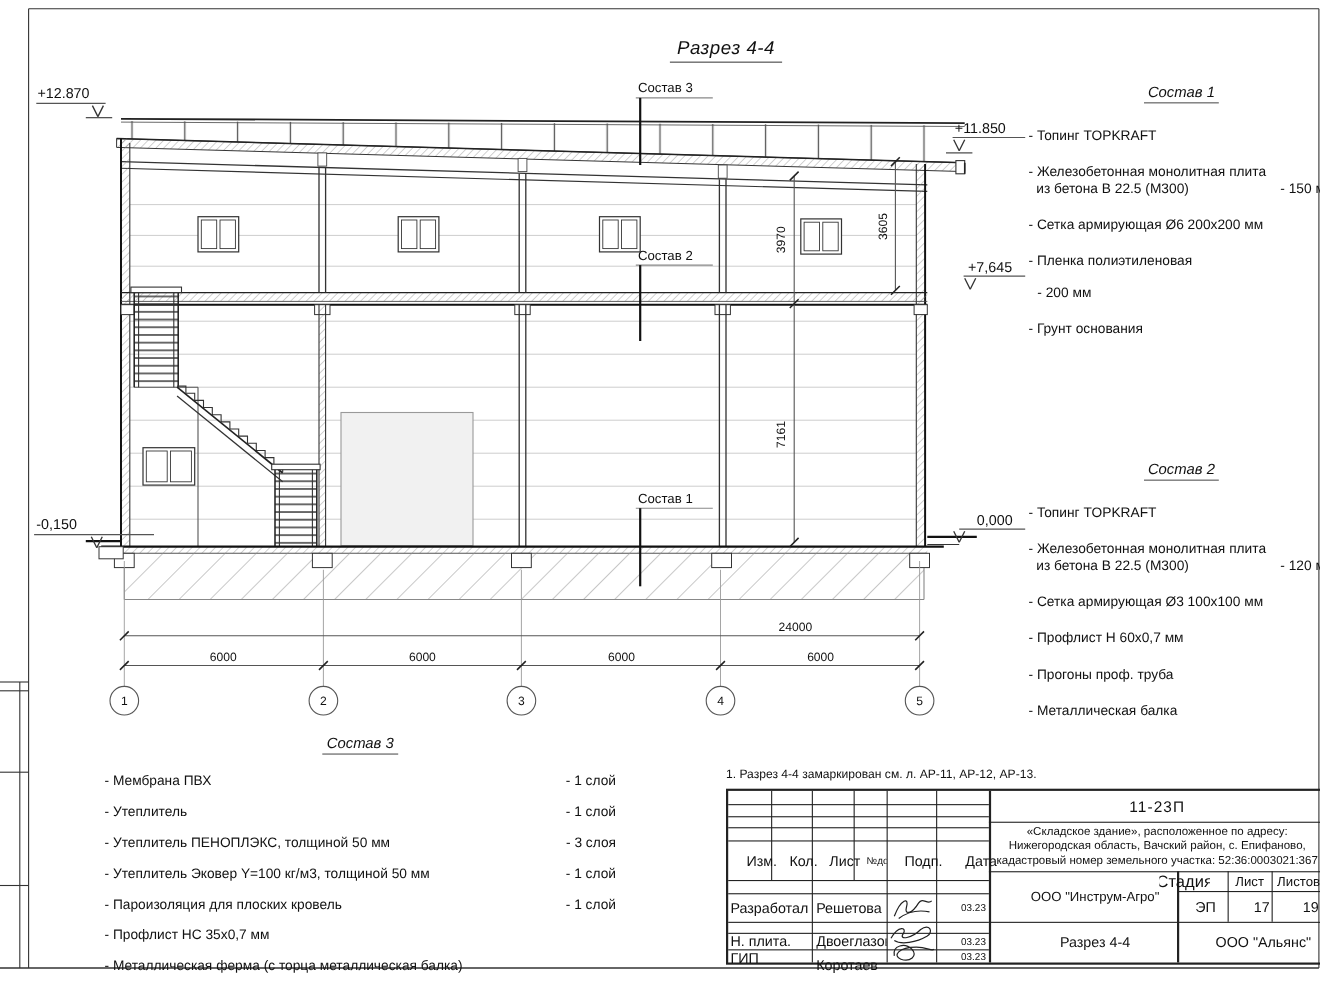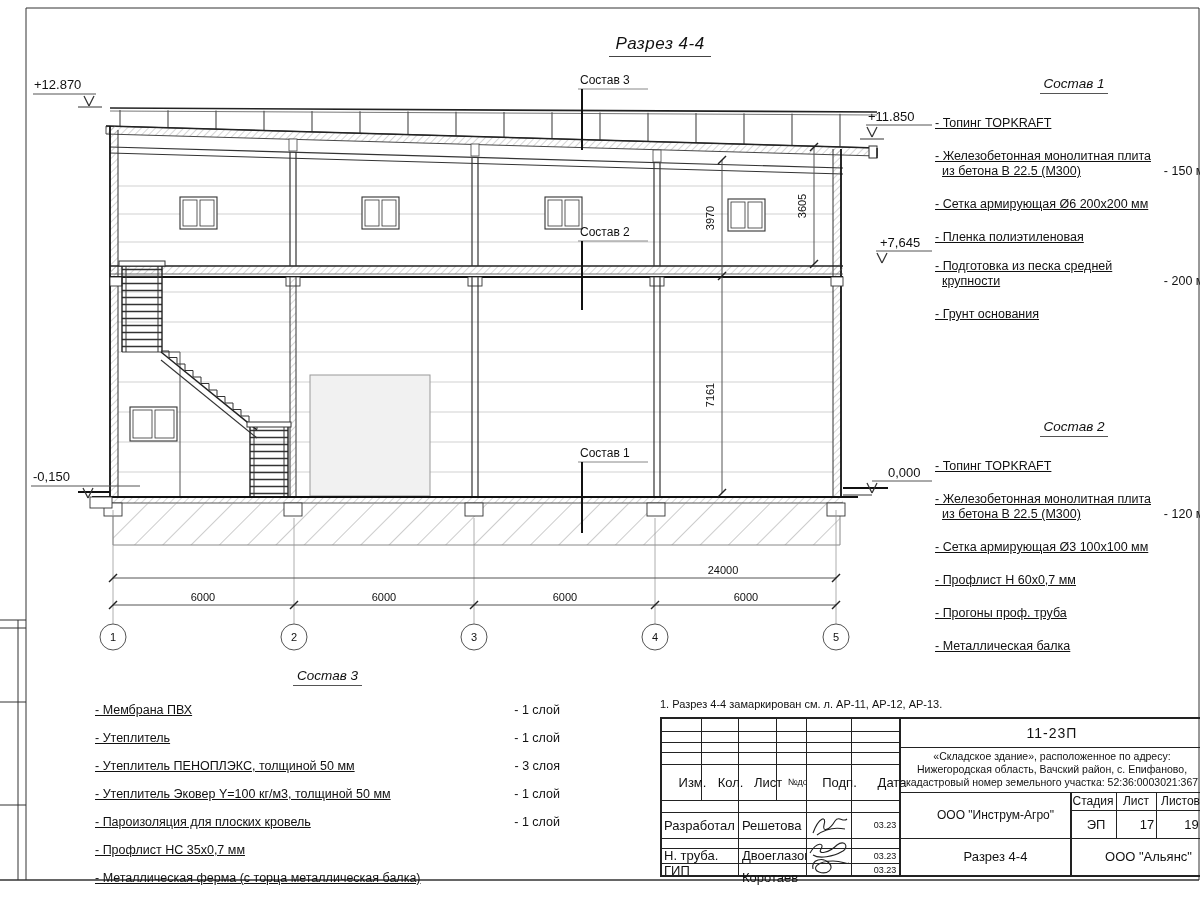--- a/index.html
+++ b/index.html
@@ -14,21 +14,21 @@
   .dwg-title span{
     display:inline-block;font-style:italic;font-size:17px;letter-spacing:.5px;
     border-bottom:1px solid #444;padding:0 6px 2px 6px;
   }
   
   .slist{font-size:12.5px;line-height:15px;color:#111;}
   .slist .hdr{text-align:center;margin-bottom:22px;}
   .slist .hdr span{display:inline-block;font-style:italic;font-size:13.5px;
      border-bottom:1px solid #555;padding:0 4px 2px 4px;}
   .slist .item{display:flex;justify-content:space-between;align-items:flex-end;margin-bottom:18px;}
-  .slist .item .nm{white-space:nowrap;text-decoration:underline;}
+  .slist .item .nm{white-space:nowrap;}
   .slist .item .nm .l2{display:block;padding-left:7px;}
   .slist .item .val{white-space:nowrap;margin-left:8px;}
   .s1{left:935px;top:76px;width:278px;}
   .s2{left:935px;top:419px;width:278px;}
   .s3{left:95px;top:668px;width:465px;}
   .s3 .item{margin-bottom:13px;}
   .s3 .hdr{margin-bottom:17px;}
   
   .note{left:660px;top:698px;font-size:11px;}
   
@@ -337,21 +337,20 @@
     </div>
   <div class="item">
       <div class="nm">- Сетка армирующая Ø6 200х200 мм</div>
       <div class="val"></div>
     </div>
   <div class="item" style="margin-bottom:14px">
       <div class="nm">- Пленка полиэтиленовая</div>
       <div class="val"></div>
     </div>
   <div class="item">
-      <div class="nm"><span>- Подготовка из песка средней</span><span class="l2">крупности</span></div>
       <div class="val">- 200 мм</div>
     </div>
   <div class="item">
       <div class="nm">- Грунт основания</div>
       <div class="val"></div>
     </div>
 </div>
 
 <div class="abs slist s2">
   <div class="hdr"><span>Состав 2</span></div>
@@ -444,21 +443,21 @@
   <div class="cell lbl" style="left:0;top:45px;width:39px;height:36px">Изм.</div>
   <div class="cell lbl" style="left:39px;top:45px;width:37px;height:36px">Кол.</div>
   <div class="cell lbl" style="left:76px;top:45px;width:38px;height:36px">Лист</div>
   <div class="cell xs" style="left:114px;top:45px;width:30px;height:36px">№док.</div>
   <div class="cell lbl" style="left:144px;top:45px;width:45px;height:36px">Подп.</div>
   <div class="cell lbl" style="left:189px;top:45px;width:60px;height:36px">Дата</div>
 
   <div class="cell sm" style="left:2px;top:93px;width:74px;height:26px;justify-content:flex-start">Разработал</div>
   <div class="cell sm" style="left:80px;top:93px;width:64px;height:26px;justify-content:flex-start">Решетова</div>
   <div class="cell xs" style="left:189px;top:93px;width:48px;height:26px">03.23</div>
-  <div class="cell sm" style="left:2px;top:129px;width:74px;height:15px;justify-content:flex-start">Н. труба.</div>
+  <div class="cell sm" style="left:2px;top:129px;width:74px;height:15px;justify-content:flex-start">Н. плита.</div>
   <div class="cell sm" style="left:80px;top:129px;width:64px;height:15px;justify-content:flex-start">Двоеглазов</div>
   <div class="cell xs" style="left:189px;top:129px;width:48px;height:15px">03.23</div>
   <div class="cell sm" style="left:2px;top:144px;width:74px;height:14px;justify-content:flex-start">ГИП</div>
   <div class="cell sm" style="left:80px;top:144px;width:64px;height:28px;justify-content:flex-start">Коротаев</div>
   <div class="cell xs" style="left:189px;top:144px;width:48px;height:14px">03.23</div>
 
   <svg class="sig-svg" style="left:147px;top:94px" width="42" height="25" viewBox="0 0 42 25">
     <path d="M4,20 C10,4 18,2 15,12 C13,19 20,18 26,8 C30,2 34,10 38,6 M8,22 C16,16 26,14 36,16" fill="none" stroke="#222" stroke-width="1.1"></path>
   </svg>
   <svg class="sig-svg" style="left:145px;top:120px" width="46" height="38" viewBox="0 0 46 38">
@@ -466,21 +465,21 @@
     <path d="M6,30 C4,20 16,18 22,24 C28,30 20,36 12,33 C4,30 10,22 26,22 C36,22 40,26 42,24" fill="none" stroke="#222" stroke-width="1.1"></path>
   </svg>
 
   <div class="cell doc" style="left:237px;top:0;width:306px;height:28px">11-23П</div>
   <div class="cell addr" style="left:240px;top:28px;width:300px;height:45px;flex-direction:column;justify-content:center">
     <div>«Складское здание», расположенное по адресу:</div>
       <div>Нижегородская область, Вачский район, с. Епифаново,</div>
       <div>кадастровый номер земельного участка: 52:36:0003021:367</div>
   </div>
   <div class="cell lbl" style="left:237px;top:73px;width:171px;height:46px;font-size:12px">ООО "Инструм-Агро"</div>
-  <div class="cell" style="left:408px;top:73px;width:46px;height:18px;font-size:12px">Стадия</div>
+  <div class="cell" style="left:392px;top:73px;width:46px;height:18px;font-size:15px">Стадия</div>
   <div class="cell" style="left:454px;top:73px;width:40px;height:18px;font-size:12px">Лист</div>
   <div class="cell" style="left:494px;top:73px;width:49px;height:18px;font-size:12px">Листов</div>
   <div class="cell lbl" style="left:400px;top:91px;width:46px;height:28px">ЭП</div>
   <div class="cell lbl" style="left:454px;top:91px;width:40px;height:28px">17</div>
   <div class="cell lbl" style="left:494px;top:91px;width:49px;height:28px">19</div>
   <div class="cell lbl" style="left:237px;top:119px;width:171px;height:37px">Разрез 4-4</div>
   <div class="cell lbl" style="left:408px;top:119px;width:135px;height:37px">ООО "Альянс"</div>
 </div>
 
 </body></html>

